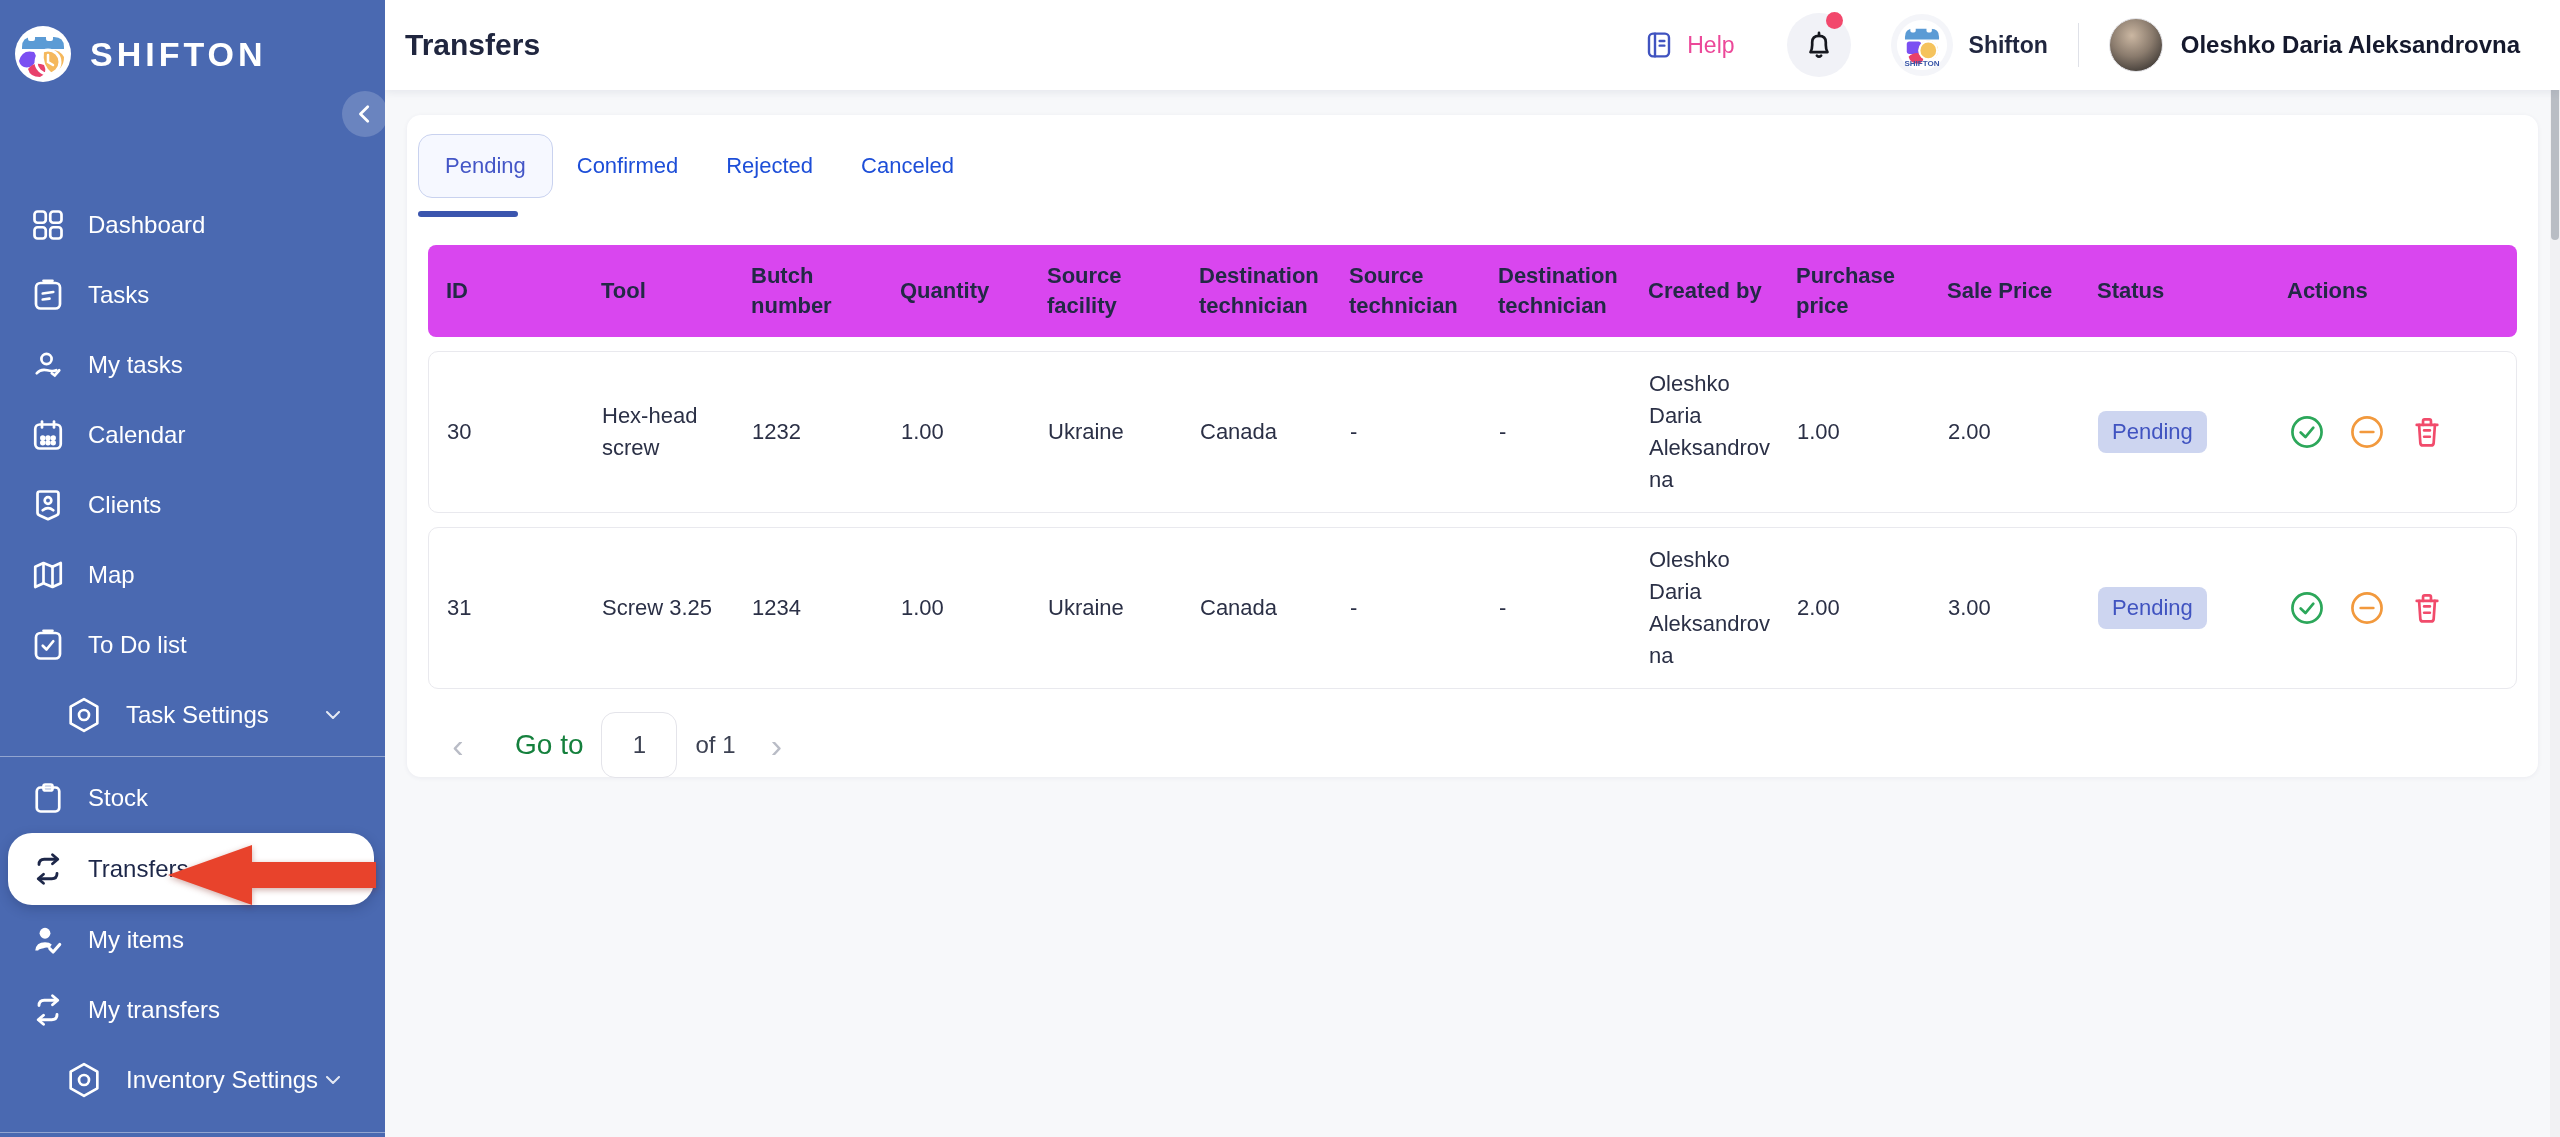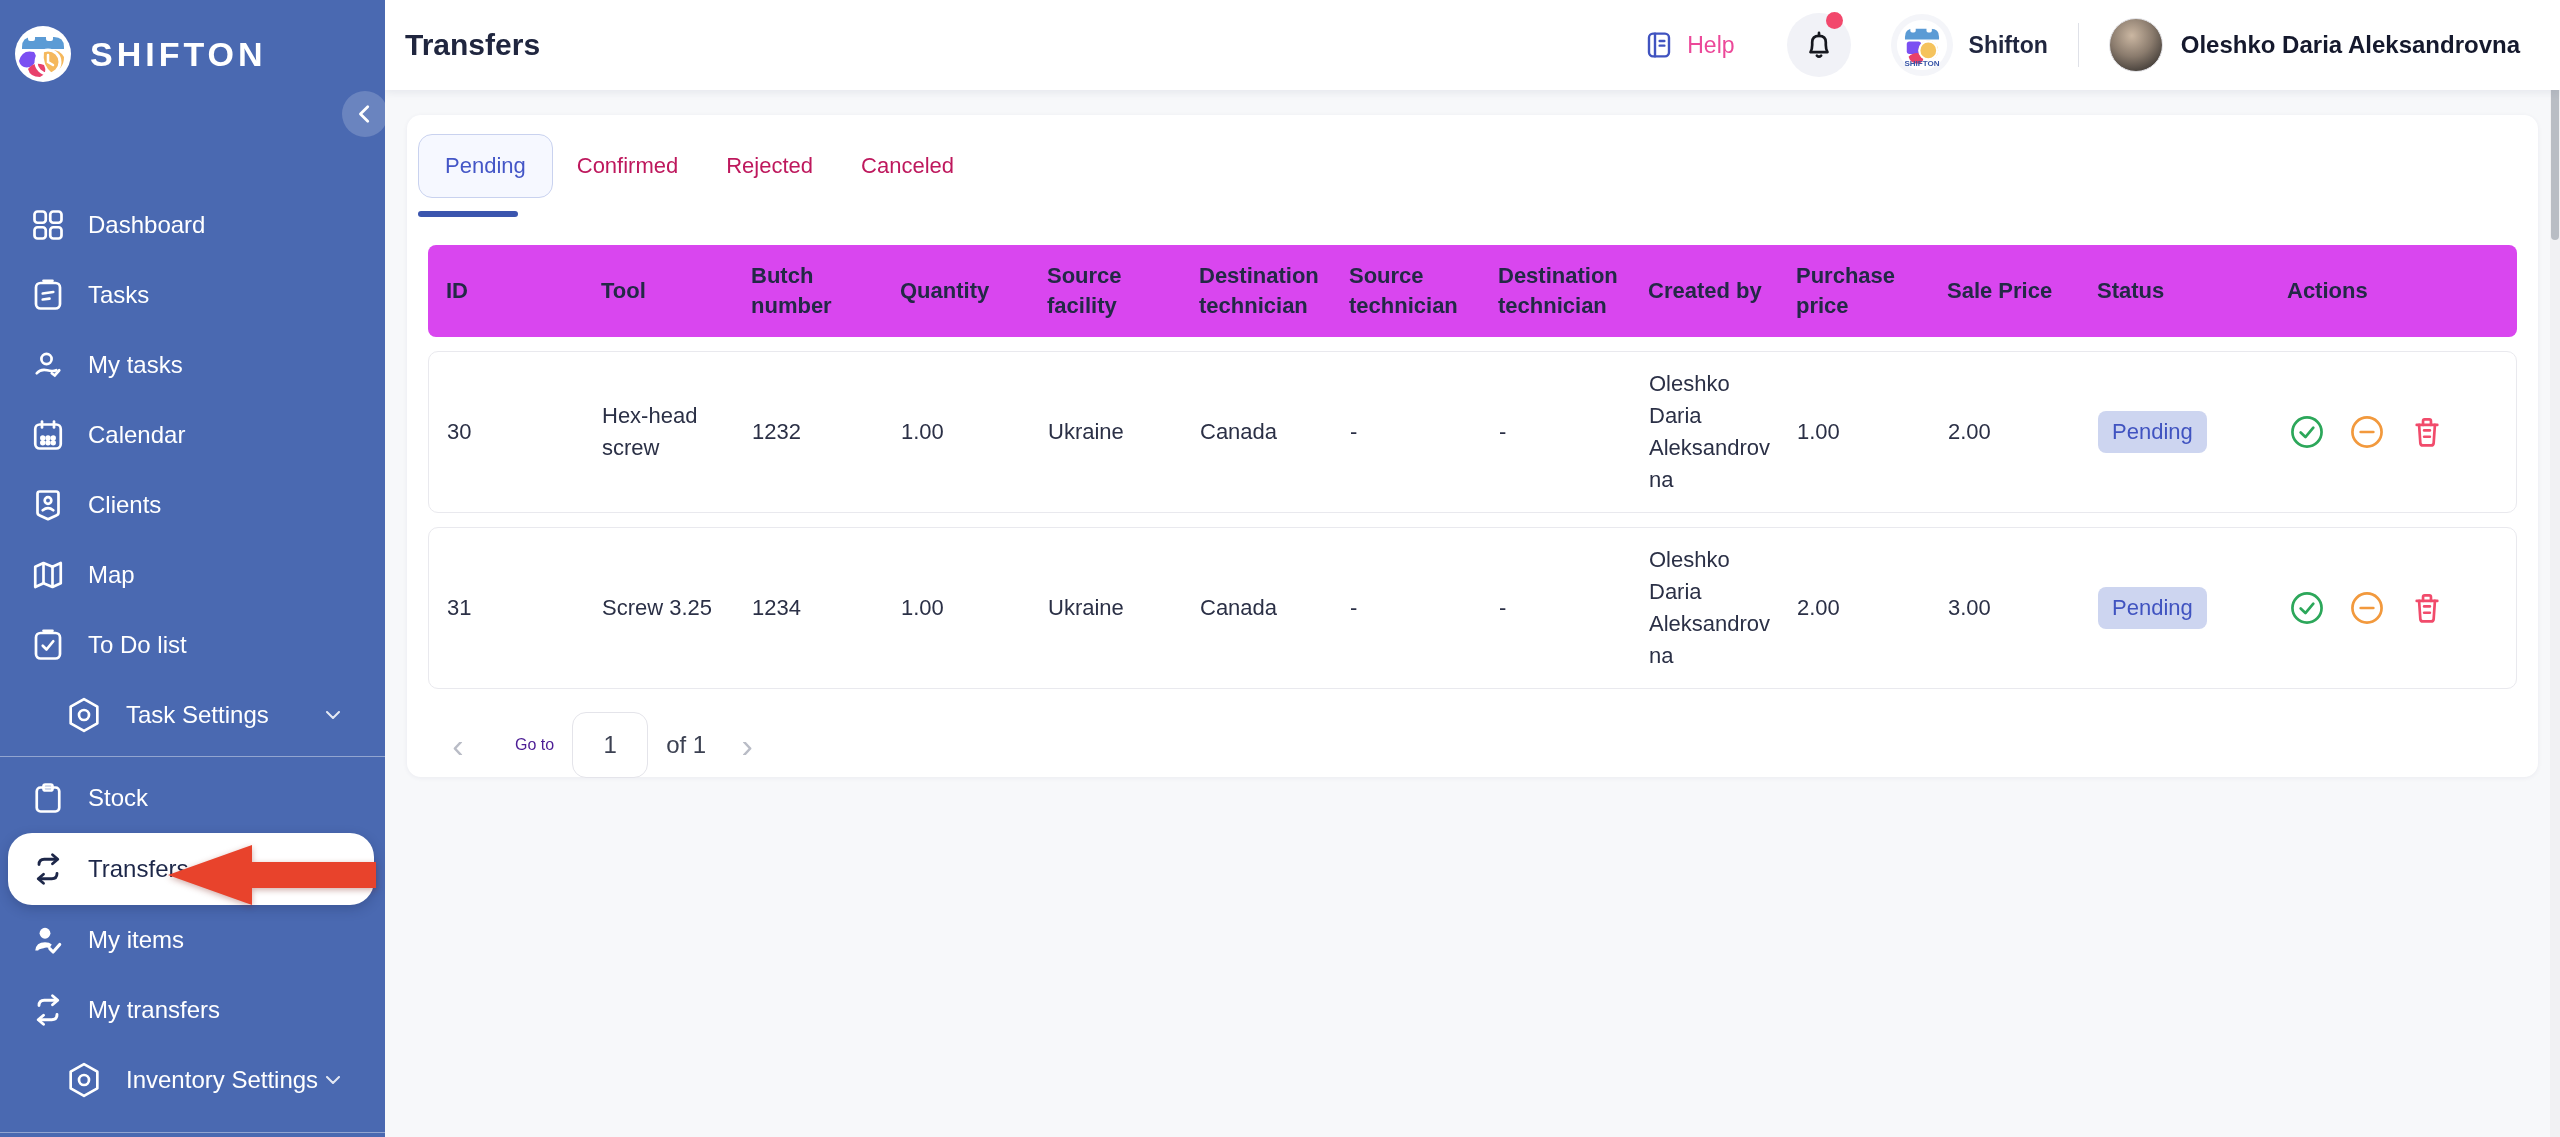--- a/index.html
+++ b/index.html
@@ -48,21 +48,21 @@
   .avatar { width:54px; height:54px; border-radius:50%;
     background:radial-gradient(circle at 42% 32%, #cbb7a2 0%, #8a7b6d 45%, #3c3733 85%);
     border:1px solid #e2e2e6; }
   .user-name { font-size:24px; font-weight:700; color:#15192d; }
 
   
   .main { position:absolute; left:385px; top:90px; width:2065px; height:1047px; background:#f7f8fa; }
   .card { position:absolute; left:22px; top:25px; width:2131px; height:662px; background:#fff;
     border-radius:14px; box-shadow:0 1px 5px rgba(30,40,80,.06); }
   .tabs { position:relative; height:102px; display:flex; align-items:center; padding-left:11px; }
-  .tab { font-size:22px; color:#be185d; padding:0 24px; cursor:pointer; }
+  .tab { font-size:22px; color:#1d4ed8; padding:0 24px; cursor:pointer; }
   .tab.active { color:#4456c7; border:1.5px solid #c9d2ef; background:#f6f8ff;
     border-radius:14px; height:64px; display:flex; align-items:center; padding:0 26px; }
   .tab-indicator { position:absolute; left:11px; bottom:0; width:100px; height:6px;
     background:#3b55ae; border-radius:3px; }
 
   .grid-cols { display:grid;
     grid-template-columns:155px 150px 149px 147px 152px 150px 149px 150px 148px 151px 150px 190px 1fr; }
   .thead { margin:28px 21px 0 21px; background:#d946ef; border-radius:8px; min-height:92px;
     padding-left:18px; align-items:center; }
   .th { font-size:22px; font-weight:700; color:#232946; line-height:1.35; padding-right:10px;
@@ -73,21 +73,21 @@
     display:flex; align-items:center; min-height:160px; }
   .td.wrap > span { max-width:122px; overflow-wrap:anywhere; }
   .badge { background:#cdd5f0; color:#4053c0; font-size:22px; border-radius:8px;
     padding:5px 14px; display:inline-block; }
   .actions-cell { display:flex; align-items:center; gap:22px; }
   .action-btn { cursor:pointer; display:flex; }
 
   .pagination { display:flex; align-items:center; margin:20px 21px 0 36px; height:72px; }
   .pg-chevron { font-size:34px; color:#b9bcc6; cursor:pointer; width:30px; text-align:center;
     line-height:1; }
-  .pg-goto { font-size:16px; color:#4c1d95; margin-left:42px; }
+  .pg-goto { font-size:28px; color:#15803d; margin-left:42px; }
   .pg-input { width:76px; height:66px; border:1.5px solid #e4e4ea; border-radius:14px;
     text-align:center; font-size:24px; color:#3c4152; margin-left:18px;
     font-family:"Liberation Sans", sans-serif; outline:none; }
   .pg-of { font-size:24px; color:#3c4152; margin-left:18px; margin-right:26px; }
 
   
   .scrollbar-track { position:absolute; right:0; top:0; width:10px; height:1137px; background:#f1f1f3; }
   .scrollbar-thumb { position:absolute; right:1px; top:0; width:8px; height:240px;
     background:#b9bdc4; border-radius:4px; }
 </style>

